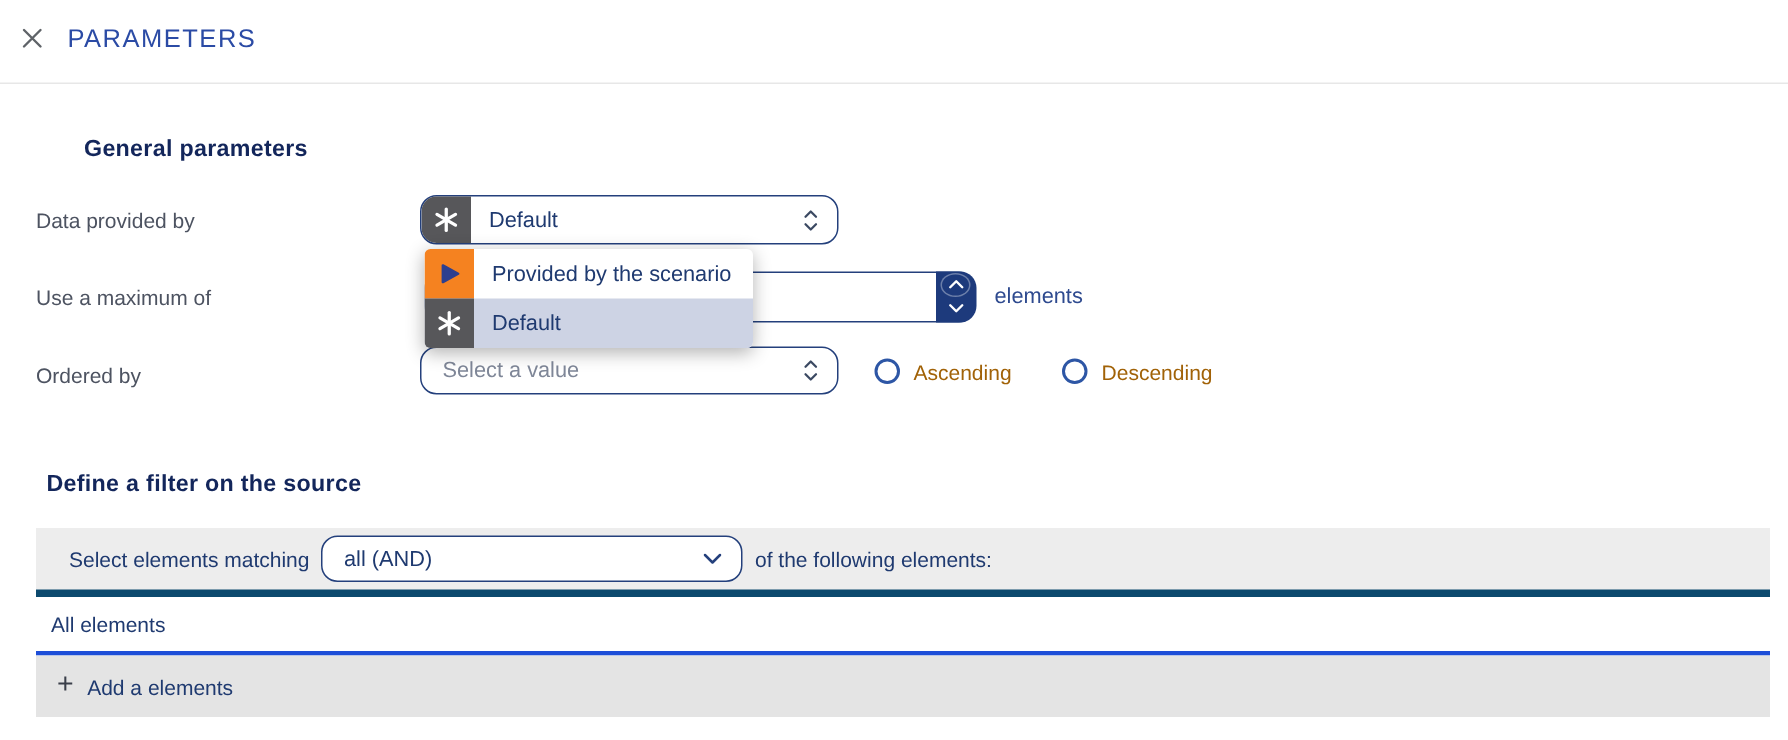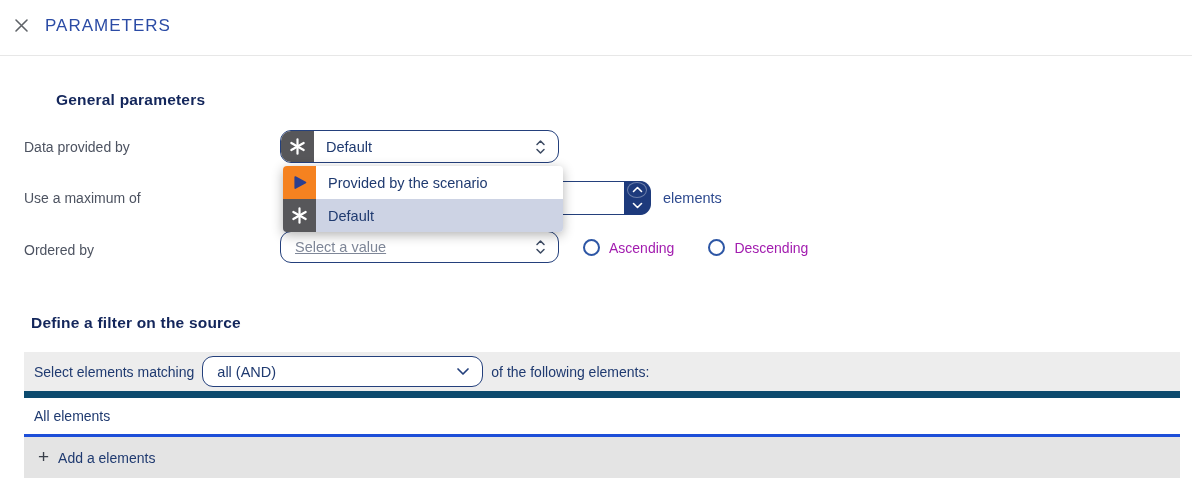--- a/index.html
+++ b/index.html
@@ -29,46 +29,46 @@
   
   .sel-databy { left:280px; top:130px; width:279px; height:33px; z-index:3; cursor:pointer; overflow:hidden; }
   .sel-icon-box { width:33px; height:33px; flex:0 0 33px; display:flex; align-items:center; justify-content:center; }
   .icon-gray { background:#57575a; }
   .icon-orange { background:#f58220; }
   .sel-databy .sel-icon-box { border-radius:8px 0 0 8px; }
   .sel-databy .ctrl-text { padding-left:12px; }
   .sort-chevrons { position:absolute; right:12px; top:50%; transform:translateY(-50%); }
 
   
-  .dropdown-panel { left:283px; top:166px; width:280px; z-index:4; background:#fff; border-radius:4px; box-shadow:0 3px 12px rgba(0,0,0,.3); overflow:hidden; }
+  .dropdown-panel { left:283px; top:166px; width:219px; z-index:4; background:#fff; border-radius:4px; box-shadow:0 3px 12px rgba(0,0,0,.3); overflow:hidden; }
   .dd-option { height:33px; display:flex; align-items:center; cursor:pointer; }
   .dd-option .label { padding-left:12px; font-size:14.5px; color:#1f3a70; }
   .dd-option.highlighted { background:#cdd3e4; }
 
   
   .num-input { left:283px; top:181px; width:367px; height:34px; z-index:1; background:#fff; border:1.5px solid #24407c; border-radius:11px; }
   .spinner { position:absolute; right:-1.5px; top:-1.5px; width:27px; height:34px; background:#1d3a7c; border-radius:0 11px 11px 0; display:flex; flex-direction:column; align-items:center; justify-content:center; gap:2px; }
   .spin-btn { width:18px; height:14px; display:flex; align-items:center; justify-content:center; cursor:pointer; border-radius:50%; }
   .spin-btn.up { box-shadow:0 0 0 1px rgba(255,255,255,.35); }
   .suffix-label { left:663px; top:190px; font-size:14.5px; color:#2e4a8f; }
 
   
   .sel-ordered { left:280px; top:231px; width:279px; height:32px; cursor:pointer; }
-  .sel-ordered .placeholder-text { padding-left:14px;text-decoration:underline; }
+  .sel-ordered .placeholder-text { padding-left:14px; }
 
   
   .radio-group { left:583px; top:239px; display:flex; align-items:center; gap:34px; }
   .radio-item { display:flex; align-items:center; gap:9px; cursor:pointer; }
   .radio-circle { width:17px; height:17px; border:2px solid #2d56a5; border-radius:50%; background:#fff; flex:0 0 17px; }
-  .radio-label { font-size:14px; color:#a21caf; }
+  .radio-label { font-size:14px; color:#a16207; }
 
   
   .filter-table { left:24px; top:352px; width:1156px; }
   .ft-row { display:flex; align-items:center; }
-  .ft-header { height:46px; background:#ededed; border-bottom:7px solid #0c4a6e; padding-left:10px; gap:8px; }
+  .ft-header { height:46px; background:#ededed; border-bottom:5px solid #0c4a6e; padding-left:22px; gap:8px; }
   .ft-header .ctrl { width:281px; height:31px; justify-content:space-between; padding:0 12px 0 14px;gap:40px; }
   .ft-text { font-size:14px; color:#1f3a70; }
   .ft-all { height:39px; background:#fff; border-bottom:3px solid #1d4ed8; padding-left:10px; }
   .ft-add { height:41px; background:#e4e4e4; padding-left:14px; gap:9px; cursor:pointer; }
   .plus-glyph { font-size:19px; font-weight:400; color:#3a3f4a; line-height:1; margin-top:-2px; }
 
   svg { display:block; }
 </style>
 </head>
 <body>

